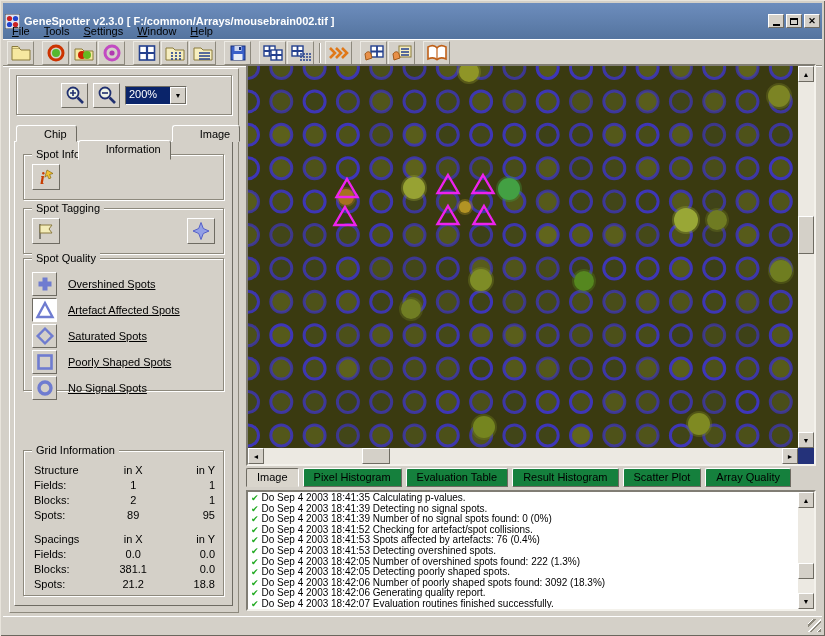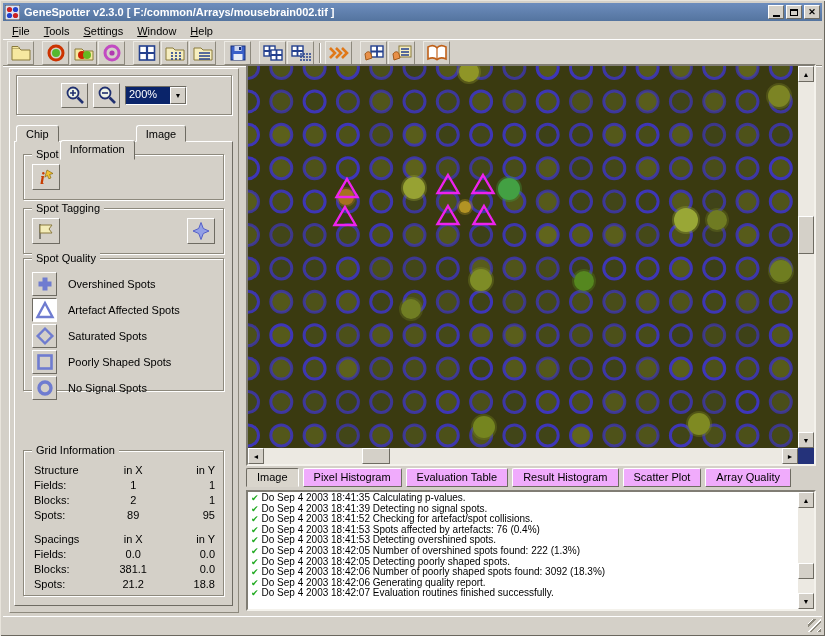--- a/index.html
+++ b/index.html
@@ -4,21 +4,21 @@
 <style>
   * { box-sizing: border-box; margin: 0; padding: 0; }
   html,body { width:825px; height:636px; overflow:hidden; }
   body {
     font-family:"Liberation Sans", sans-serif; font-size:11px; color:#000;
     background:#d4d0c8; position:relative;
     box-shadow: inset 1px 1px 0 #e8e4dc, inset -1px -1px 0 #6a675e;
   }
 
   
-  #titlebar { position:absolute; left:3px; top:3px; right:3px; height:18px;
+  #titlebar { position:absolute; left:3px; top:3px; right:3px; height:36px;
     background:linear-gradient(#6d8dbd,#54749f); display:flex; align-items:center; padding:0 2px; }
   #titlebar .ttext { color:#fff; font-weight:bold; font-size:11px; margin-left:4px; flex:1;
     white-space:nowrap; overflow:hidden; }
   .winbtn { width:16px; height:14px; margin-left:2px; display:flex; align-items:center; justify-content:center;
     background:#d4d0c8; border:1px solid; border-color:#fff #6e6b62 #6e6b62 #fff; font-size:9px; font-weight:bold; }
   .glyph-min { width:7px; height:2px; background:#000; margin-top:7px; }
   .glyph-max { width:8px; height:7px; border:1px solid #000; border-top:2px solid #000; }
 
   
   #menubar { position:absolute; left:3px; top:22px; right:3px; height:17px; display:flex; align-items:center; padding-left:2px; }
@@ -42,34 +42,34 @@
     border:1px solid #8d897d; box-shadow:inset 1px 1px 0 #fff, 1px 1px 0 #fff; }
   .zbtn { width:27px; height:25px; display:flex; align-items:center; justify-content:center;
     background:#d4d0c8; border:1px solid; border-color:#fff #6e6b62 #6e6b62 #fff; }
   #zoomselect { width:62px; height:19px; display:flex; background:#fff;
     border:1px solid; border-color:#6e6b62 #fff #fff #6e6b62; }
   #zoomselect .val { flex:1; background:#0a246a; color:#fff; padding:1px 3px; font-size:11px; }
   #zoomselect .arrow { width:16px; background:#d4d0c8; border:1px solid; border-color:#fff #6e6b62 #6e6b62 #fff;
     display:flex; align-items:center; justify-content:center; font-size:7px; }
 
   #ltabs { position:absolute; left:6px; top:53px; height:20px; display:flex; align-items:flex-end; z-index:2; }
-  .ltab { padding:2px 9px 3px 9px; border:1px solid; border-color:#fff #6e6b62 #d4d0c8 #fff;
+  .ltab { padding:2px 9px 3px 27px; border:1px solid; border-color:#fff #6e6b62 #d4d0c8 #fff;
     border-radius:3px 3px 0 0; background:#d4d0c8; margin-right:1px; height:17px; }
   .ltab.active { height:20px; font-weight:normal; position:relative; top:18px; z-index:3;
     box-shadow:0 2px 0 #d4d0c8; }
   #tabpage { position:absolute; left:4px; right:5px; top:72px; bottom:6px;
     border:1px solid; border-color:#fff #6e6b62 #6e6b62 #fff; }
 
   .groupbox { position:absolute; left:8px; right:8px;
     border:1px solid #8d897d; box-shadow:inset 1px 1px 0 #fff, 1px 1px 0 #fff; }
   .groupbox .legend { position:absolute; top:-7px; left:8px; background:#d4d0c8; padding:0 4px; font-size:11px; }
   .sqbtn { width:28px; height:26px; display:flex; align-items:center; justify-content:center;
     background:#d4d0c8; border:1px solid; border-color:#fff #6e6b62 #6e6b62 #fff; }
 
-  #quality-rows { position:absolute; left:8px; top:12px; right:6px; }
+  #quality-rows { position:absolute; left:8px; top:12px; right:6px;text-decoration:underline; }
   .qrow { display:flex; align-items:center; height:26px; }
   .qrow .qbtn { width:25px; height:24px; display:flex; align-items:center; justify-content:center;
     background:#d4d0c8; border:1px solid; border-color:#fff #6e6b62 #6e6b62 #fff; }
   .qrow.active .qbtn { background:#fff; border-color:#6e6b62 #fff #fff #6e6b62; }
   .qrow .qlabel { margin-left:11px; }
 
   #gridinfo { position:absolute; left:10px; right:8px; top:12px; }
   .girow { display:flex; height:15px; line-height:15px; }
   .girow .c1 { width:84px; }
   .girow .c2 { width:60px; text-align:center; }
@@ -83,21 +83,21 @@
   .scroll-v { position:absolute; right:0; top:0; width:16px; height:382px; background:#ece9e2; }
   .scroll-h { position:absolute; left:0; bottom:0; height:16px; width:550px; background:#ece9e2; }
   .sbtn { position:absolute; width:16px; height:16px; background:#d4d0c8;
     border:1px solid; border-color:#fff #6e6b62 #6e6b62 #fff;
     display:flex; align-items:center; justify-content:center; font-size:7px; color:#000; }
   .sthumb { position:absolute; background:#d4d0c8; border:1px solid; border-color:#fff #6e6b62 #6e6b62 #fff; }
   #viewer-corner { position:absolute; right:0; bottom:0; width:16px; height:16px; background:#24327a; }
 
   
   #btabs { position:absolute; left:246px; top:468px; height:20px; display:flex; gap:4px; }
-  .btab { padding:2px 10px 3px 10px; background:#f0abfc; border:1px solid;
+  .btab { padding:2px 10px 3px 10px; background:#15803d; border:1px solid;
     border-color:#fff #6e6b62 #6e6b62 #fff; border-radius:2px 2px 0 0; height:19px; }
   .btab.active { background:#d9d5cc; border-color:#6e6b62 #fff #d9d5cc #6e6b62; }
 
   
   #logpanel { position:absolute; left:246px; top:490px; width:570px; height:121px;
     background:#fff; border:2px solid; border-color:#807d74 #f4f2ec #f4f2ec #807d74; }
   #log-list { position:absolute; left:2px; top:1px; right:18px; bottom:1px; overflow:hidden; }
   .logline { font-size:10px; line-height:10.6px; white-space:nowrap; }
   .logline .check { color:#22aa22; font-size:9px; margin:0 3px 0 1px; }
   #log-scroll { position:absolute; right:0; top:0; width:16px; height:117px; background:#ece9e2; }
@@ -703,20 +703,21 @@
     <span class="btab">Evaluation Table</span>
     <span class="btab">Result Histogram</span>
     <span class="btab">Scatter Plot</span>
     <span class="btab">Array Quality</span>
   </div>
 
 <div id="logpanel">
   <div id="log-list">
       <div class="logline"><span class="check">✔</span>Do Sep 4 2003 18:41:35 Calculating p-values.</div>
       <div class="logline"><span class="check">✔</span>Do Sep 4 2003 18:41:39 Detecting no signal spots.</div>
+      <div class="logline"><span class="check">✔</span>Do Sep 4 2003 18:41:39 Number of no signal spots found: 0 (0%)</div>
       <div class="logline"><span class="check">✔</span>Do Sep 4 2003 18:41:52 Checking for artefact/spot collisions.</div>
       <div class="logline"><span class="check">✔</span>Do Sep 4 2003 18:41:53 Spots affected by artefacts: 76 (0.4%)</div>
       <div class="logline"><span class="check">✔</span>Do Sep 4 2003 18:41:53 Detecting overshined spots.</div>
       <div class="logline"><span class="check">✔</span>Do Sep 4 2003 18:42:05 Number of overshined spots found: 222 (1.3%)</div>
       <div class="logline"><span class="check">✔</span>Do Sep 4 2003 18:42:05 Detecting poorly shaped spots.</div>
       <div class="logline"><span class="check">✔</span>Do Sep 4 2003 18:42:06 Number of poorly shaped spots found: 3092 (18.3%)</div>
       <div class="logline"><span class="check">✔</span>Do Sep 4 2003 18:42:06 Generating quality report.</div>
       <div class="logline"><span class="check">✔</span>Do Sep 4 2003 18:42:07 Evaluation routines finished successfully.</div>
     </div>
   <div id="log-scroll">

